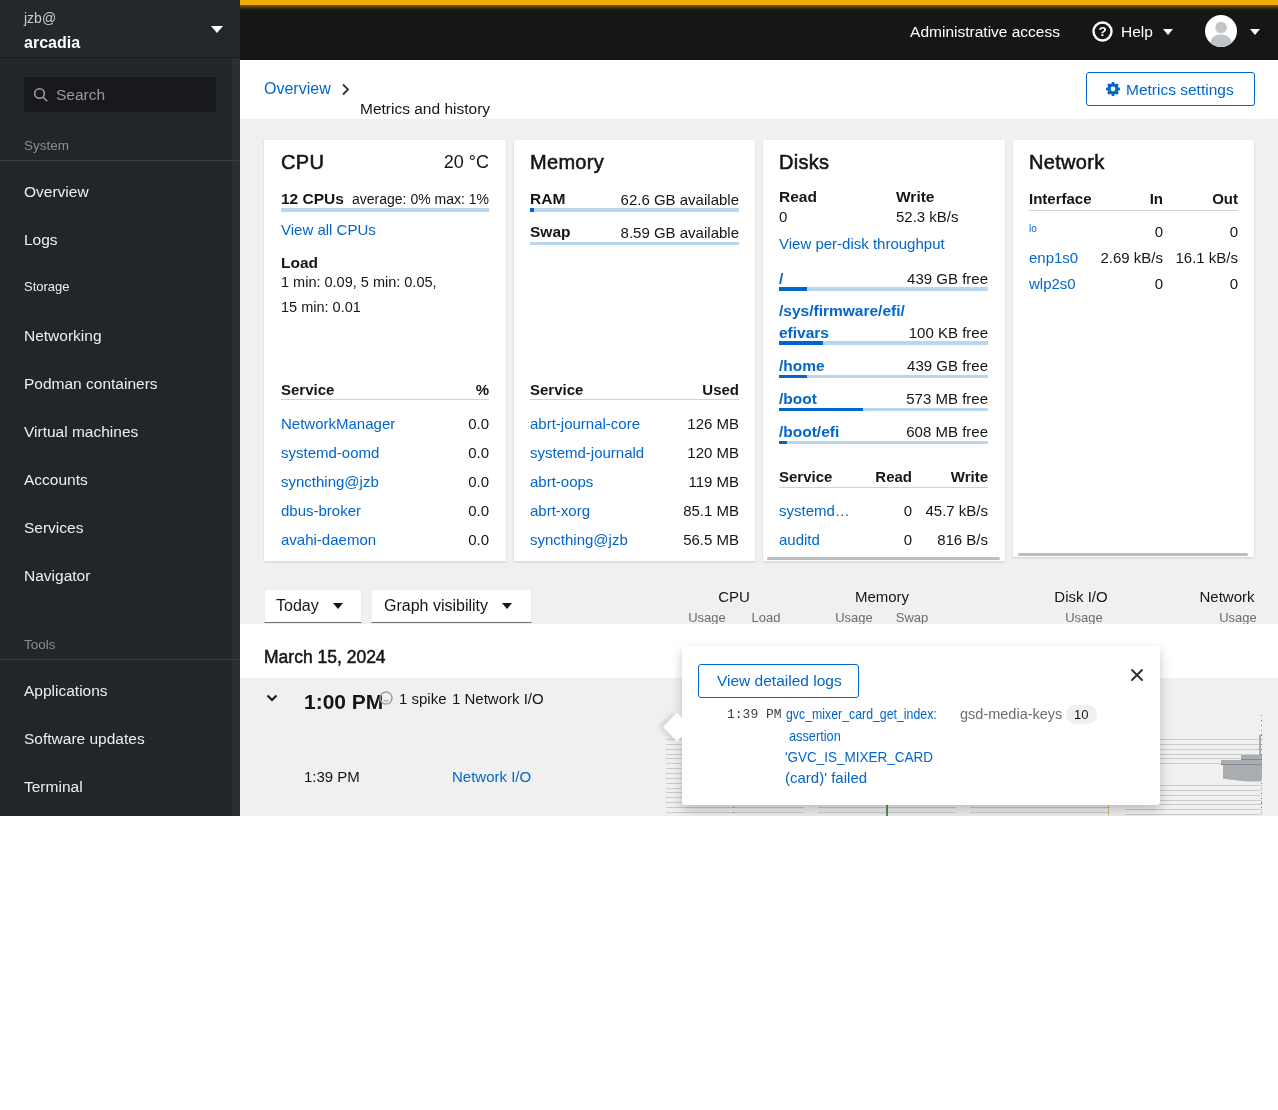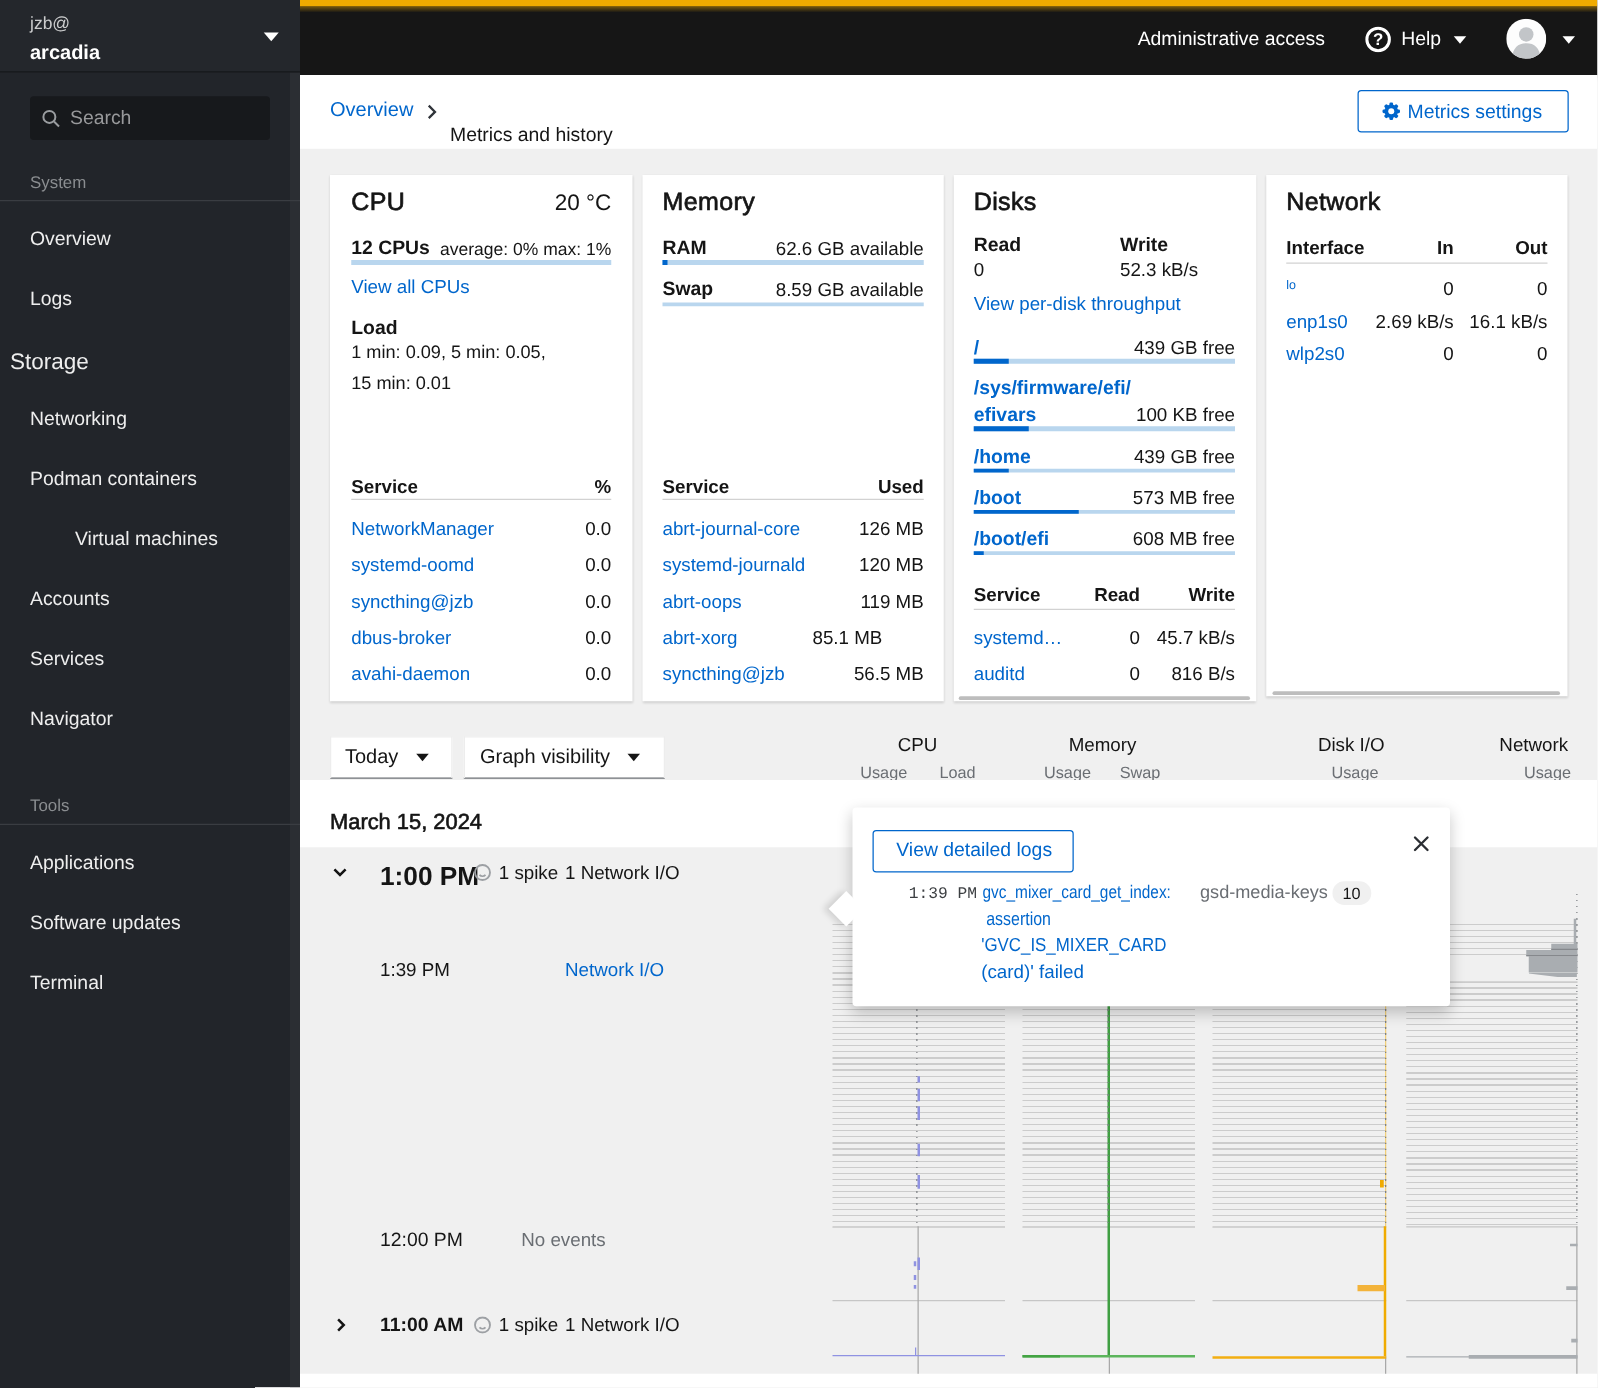--- a/index.html
+++ b/index.html
@@ -1,18 +1,18 @@
 <!DOCTYPE html>
 <html><head>
 <meta charset="utf-8">
 <style>
 * { margin:0; padding:0; box-sizing:border-box; }
 html,body { width:1278px; height:1110px; overflow:hidden; }
 body { font-family:"Liberation Sans", sans-serif; color:#151515; }
-#page { position:relative; width:1278px; height:1110px; background:#f0f0f0; overflow:hidden; }
+#page { position:relative; width:1278px; height:816px; background:#f0f0f0; overflow:hidden; }
 .abs { position:absolute; }
 .cw { transform:translateX(-50%); white-space:nowrap; }
 .lnk { color:#0066cc; }
 .gray { color:#6a6e73; }
 .b { font-weight:bold; }
 .nw { white-space:nowrap; }
 .card { position:absolute; background:#fff; box-shadow:0 1px 2px rgba(3,3,3,0.14); }
 .ctitle { font-size:20px; font-weight:normal; -webkit-text-stroke:0.55px #151515; letter-spacing:0.3px; }
 .bar { position:absolute; height:3.5px; background:#b9d6ee; }
 .barfill { position:absolute; left:0; top:0; height:3.5px; background:#0066cc; }
@@ -77,24 +77,24 @@
 <div class="abs" style="left:24px;top:77px;width:192px;height:35px;background:#17191c;border-radius:3px;"></div>
 <svg class="abs" style="left:33px;top:87px;" width="16" height="16" viewBox="0 0 16 16">
       <circle cx="6.5" cy="6.5" r="4.8" fill="none" stroke="#9a9da0" stroke-width="1.6"></circle>
       <line x1="10.2" y1="10.2" x2="14.2" y2="14.2" stroke="#9a9da0" stroke-width="1.6"></line>
     </svg>
 <div class="abs nw" style="left:56px;top:86px;font-size:15.5px;color:#98999b;">Search</div>
 <div class="abs nw" style="left:24px;top:138px;font-size:13.5px;color:#8a8d90;">System</div>
 <div class="abs" style="left:0;top:160px;width:240px;height:1px;background:#3a3d42;"></div>
 <div class="abs nw" style="left:24px;top:183px;font-size:15.5px;color:#eeeeee;">Overview</div>
 <div class="abs nw" style="left:24px;top:231px;font-size:15.5px;color:#eeeeee;">Logs</div>
-<div class="abs nw" style="left:8px;top:279px;font-size:18px;color:#eeeeee;">Storage</div>
+<div class="abs nw" style="left:24px;top:279px;font-size:13px;color:#eeeeee;">Storage</div>
 <div class="abs nw" style="left:24px;top:327px;font-size:15.5px;color:#eeeeee;">Networking</div>
 <div class="abs nw" style="left:24px;top:375px;font-size:15.5px;color:#eeeeee;">Podman containers</div>
-<div class="abs nw" style="left:24px;top:423px;font-size:15.5px;color:#eeeeee;margin-left:36px;">Virtual machines</div>
+<div class="abs nw" style="left:24px;top:423px;font-size:15.5px;color:#eeeeee;">Virtual machines</div>
 <div class="abs nw" style="left:24px;top:471px;font-size:15.5px;color:#eeeeee;">Accounts</div>
 <div class="abs nw" style="left:24px;top:519px;font-size:15.5px;color:#eeeeee;">Services</div>
 <div class="abs nw" style="left:24px;top:567px;font-size:15.5px;color:#eeeeee;">Navigator</div>
 <div class="abs nw" style="left:24px;top:637px;font-size:13.5px;color:#8a8d90;">Tools</div>
 <div class="abs" style="left:0;top:659px;width:240px;height:1px;background:#3a3d42;"></div>
 <div class="abs nw" style="left:24px;top:682px;font-size:15.5px;color:#eeeeee;">Applications</div>
 <div class="abs nw" style="left:24px;top:730px;font-size:15.5px;color:#eeeeee;">Software updates</div>
 <div class="abs nw" style="left:24px;top:778px;font-size:15.5px;color:#eeeeee;">Terminal</div>
 
 <div class="card" style="left:264px;top:140px;width:241.5px;height:421px;"></div>
@@ -134,21 +134,21 @@
 <div class="abs nw b" style="left:530px;top:381px;font-size:15px;">Service</div>
 <div class="abs nw b" style="left:650px;top:381px;width:89px;font-size:15px;text-align:right;">Used</div>
 <div class="abs" style="left:530px;top:399px;width:209px;height:1px;background:#d2d2d2;"></div>
 <div class="abs nw lnk" style="left:530px;top:415px;font-size:15px;">abrt-journal-core</div>
 <div class="abs nw" style="left:650px;top:415px;width:89px;font-size:15px;text-align:right;">126 MB</div>
 <div class="abs nw lnk" style="left:530px;top:444px;font-size:15px;">systemd-journald</div>
 <div class="abs nw" style="left:650px;top:444px;width:89px;font-size:15px;text-align:right;">120 MB</div>
 <div class="abs nw lnk" style="left:530px;top:473px;font-size:15px;">abrt-oops</div>
 <div class="abs nw" style="left:650px;top:473px;width:89px;font-size:15px;text-align:right;">119 MB</div>
 <div class="abs nw lnk" style="left:530px;top:502px;font-size:15px;">abrt-xorg</div>
-<div class="abs nw" style="left:650px;top:502px;width:89px;font-size:15px;text-align:left;">85.1 MB</div>
+<div class="abs nw" style="left:650px;top:502px;width:89px;font-size:15px;text-align:right;">85.1 MB</div>
 <div class="abs nw lnk" style="left:530px;top:531px;font-size:15px;">syncthing@jzb</div>
 <div class="abs nw" style="left:650px;top:531px;width:89px;font-size:15px;text-align:right;">56.5 MB</div>
 
 <div class="card" style="left:763px;top:140px;width:241.5px;height:421px;"></div>
 <div class="abs nw ctitle" style="left:779px;top:151px;">Disks</div>
 <div class="abs nw b" style="left:779px;top:188px;font-size:15.5px;">Read</div>
 <div class="abs nw b" style="left:896px;top:188px;font-size:15.5px;">Write</div>
 <div class="abs nw" style="left:779px;top:208px;font-size:15px;">0</div>
 <div class="abs nw" style="left:896px;top:208px;font-size:15px;">52.3 kB/s</div>
 <div class="abs nw lnk" style="left:779px;top:235px;font-size:15px;">View per-disk throughput</div>

